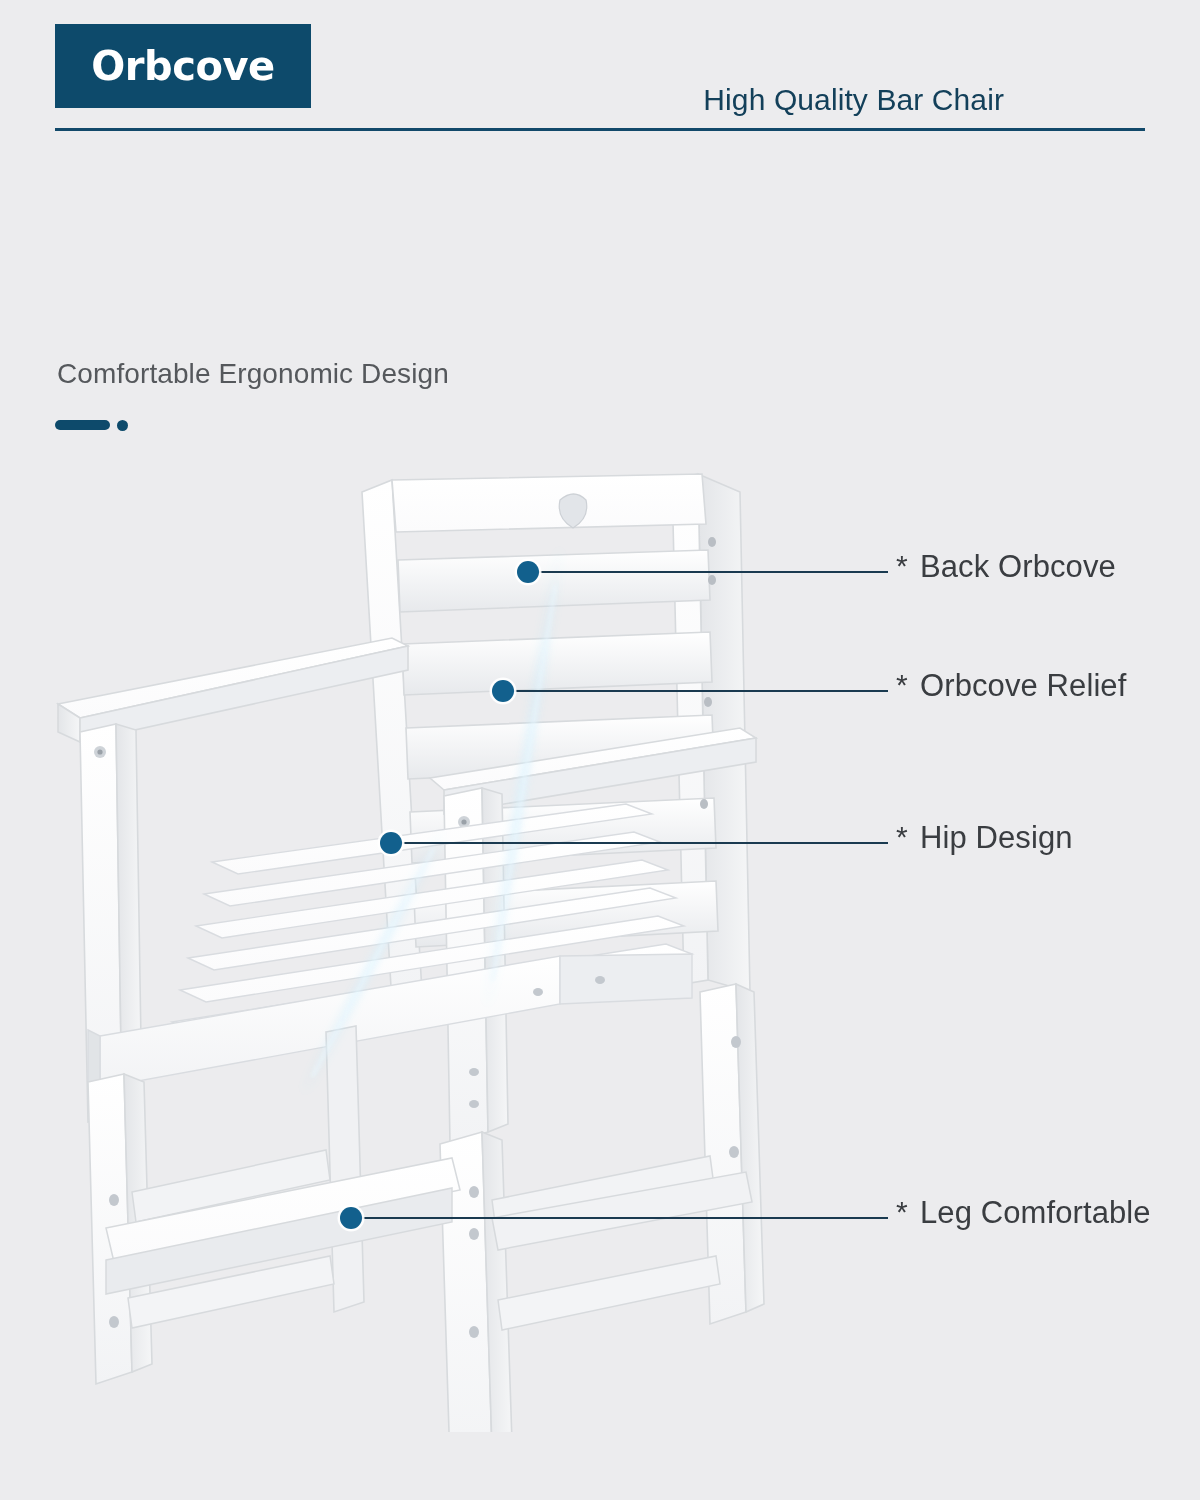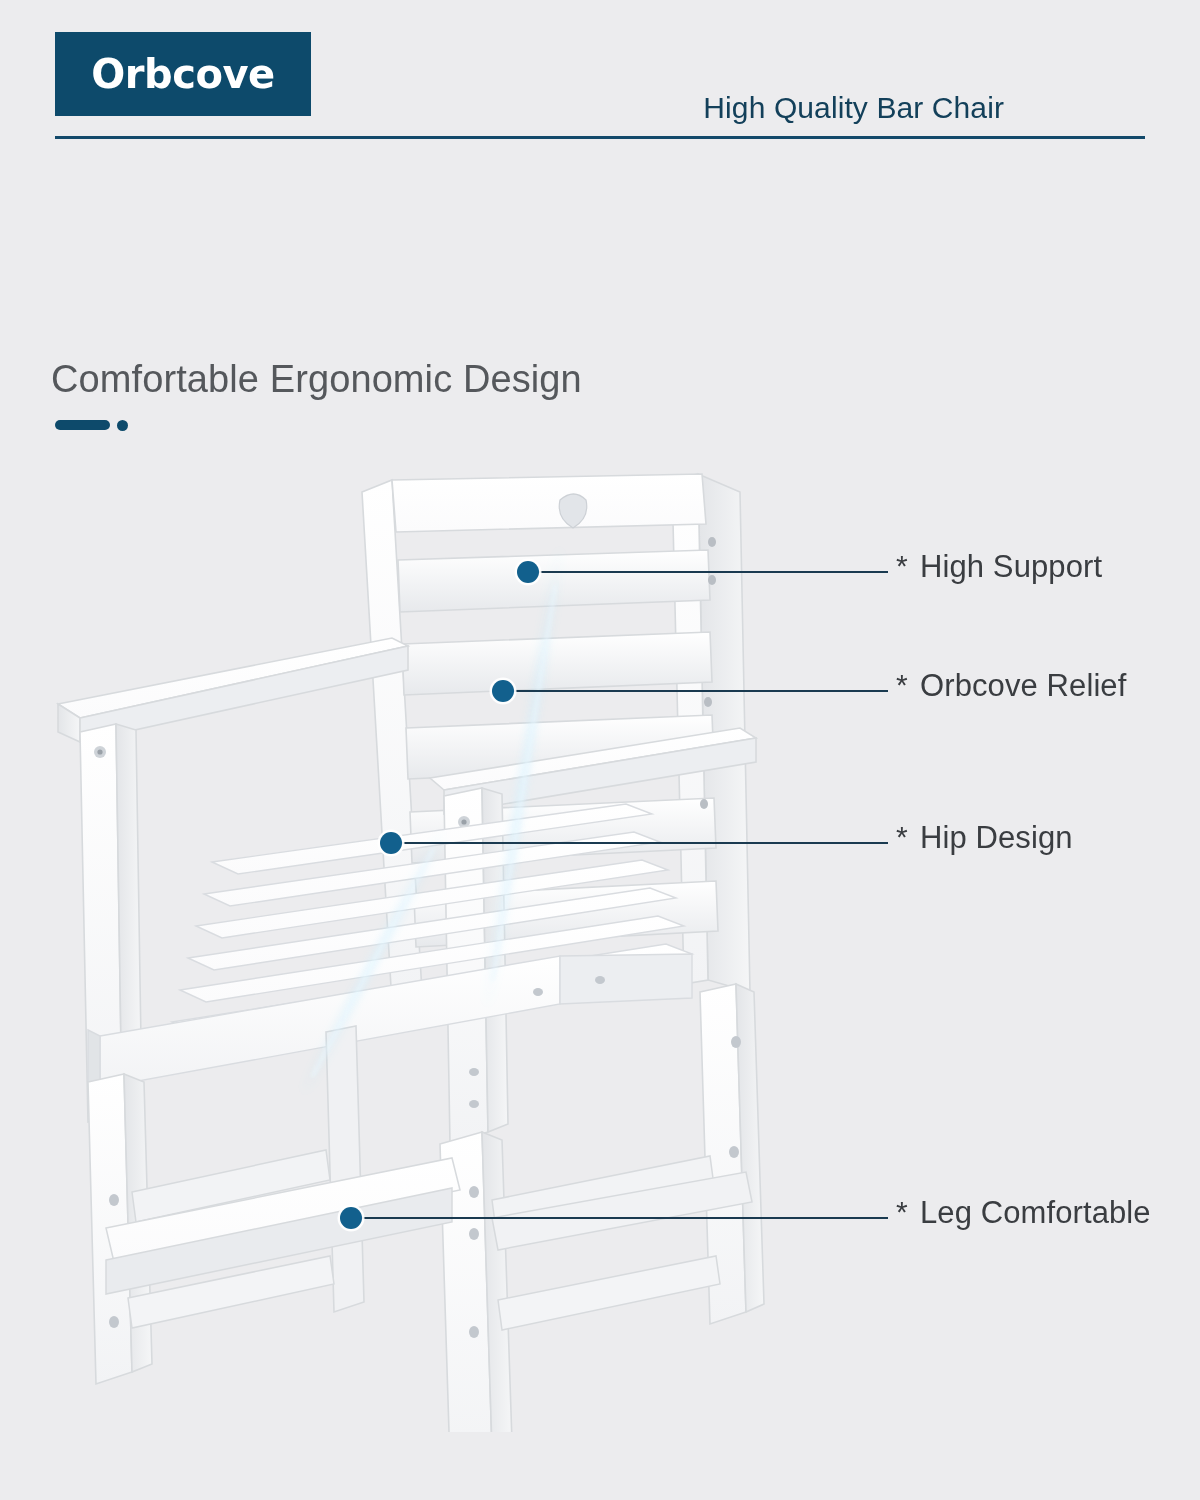--- a/index.html
+++ b/index.html
@@ -6,21 +6,21 @@
   body{
     width:1200px;height:1500px;
     background:#ececee;
     font-family:"Liberation Sans", sans-serif;
     overflow:hidden;
     position:relative;
   }
   .page{position:relative;width:1200px;height:1500px;}
 
   
-  .header{position:absolute;left:0;top:12px;width:1056px;height:130px;}
+  .header{position:absolute;left:0;top:4px;width:1056px;height:130px;}
   .logo-box{
     position:absolute;left:55px;top:20px;width:256px;height:84px;
     background:#0d4a6b;display:flex;align-items:center;justify-content:center;
   }
   .logo-text{
     color:#ffffff;font-size:40px;font-weight:bold;letter-spacing:-0.5px;
     font-family:"DejaVu Sans", sans-serif;
   }
   .header-title{
     position:absolute;right:52px;top:34px;
@@ -38,22 +38,22 @@
     position:absolute;left:55px;top:176px;width:900px;
     font-family:"Liberation Sans", sans-serif;
     font-weight:bold;
     font-size:60px;
     line-height:70px;
     color:#0f4e74;
     letter-spacing:-0.5px;
   }
   .headline .l2{display:block;}
   .subtitle{
-    position:absolute;left:51px;top:358px;
-    font-size:38px;color:#55585c;letter-spacing:0.1px;text-align:center;
+    position:absolute;left:57px;top:358px;
+    font-size:28px;color:#55585c;letter-spacing:0.1px;text-align:center;
   }
   .accent{position:absolute;left:55px;top:418px;width:70px;height:14px;}
   .accent .bar{
     position:absolute;left:0;top:2px;width:55px;height:10px;border-radius:5px;
     background:#0d4a6b;
   }
   .accent .dot{
     position:absolute;left:62px;top:2px;width:11px;height:11px;border-radius:50%;
     background:#0d4a6b;
   }
@@ -248,21 +248,21 @@
       <g filter="url(#soft2)" opacity=".85">
         <rect x="483" y="150" width="2.5" height="400" fill="#eaf8ff" transform="rotate(9 484 350)"></rect>
         <rect x="332" y="400" width="2.5" height="260" fill="#eaf8ff" transform="rotate(28 333 530)"></rect>
       </g>
     </svg>
 
     <div class="callout" style="left:528px; top:140px;">
       <div class="c-line" style="width:352px;"></div>
       <div class="c-dot"></div>
       <div class="c-ast" style="left:368px;">*</div>
-      <div class="c-label" style="left:392px;">High Support</div>
+      <div class="c-label" style="left:392px;">Back Orbcove</div>
     </div>
 
     <div class="callout" style="left:503px; top:259px;">
       <div class="c-line" style="width:377px;"></div>
       <div class="c-dot"></div>
       <div class="c-ast" style="left:393px;">*</div>
       <div class="c-label" style="left:417px;">Orbcove Relief</div>
     </div>
 
     <div class="callout" style="left:391px; top:411px;">

